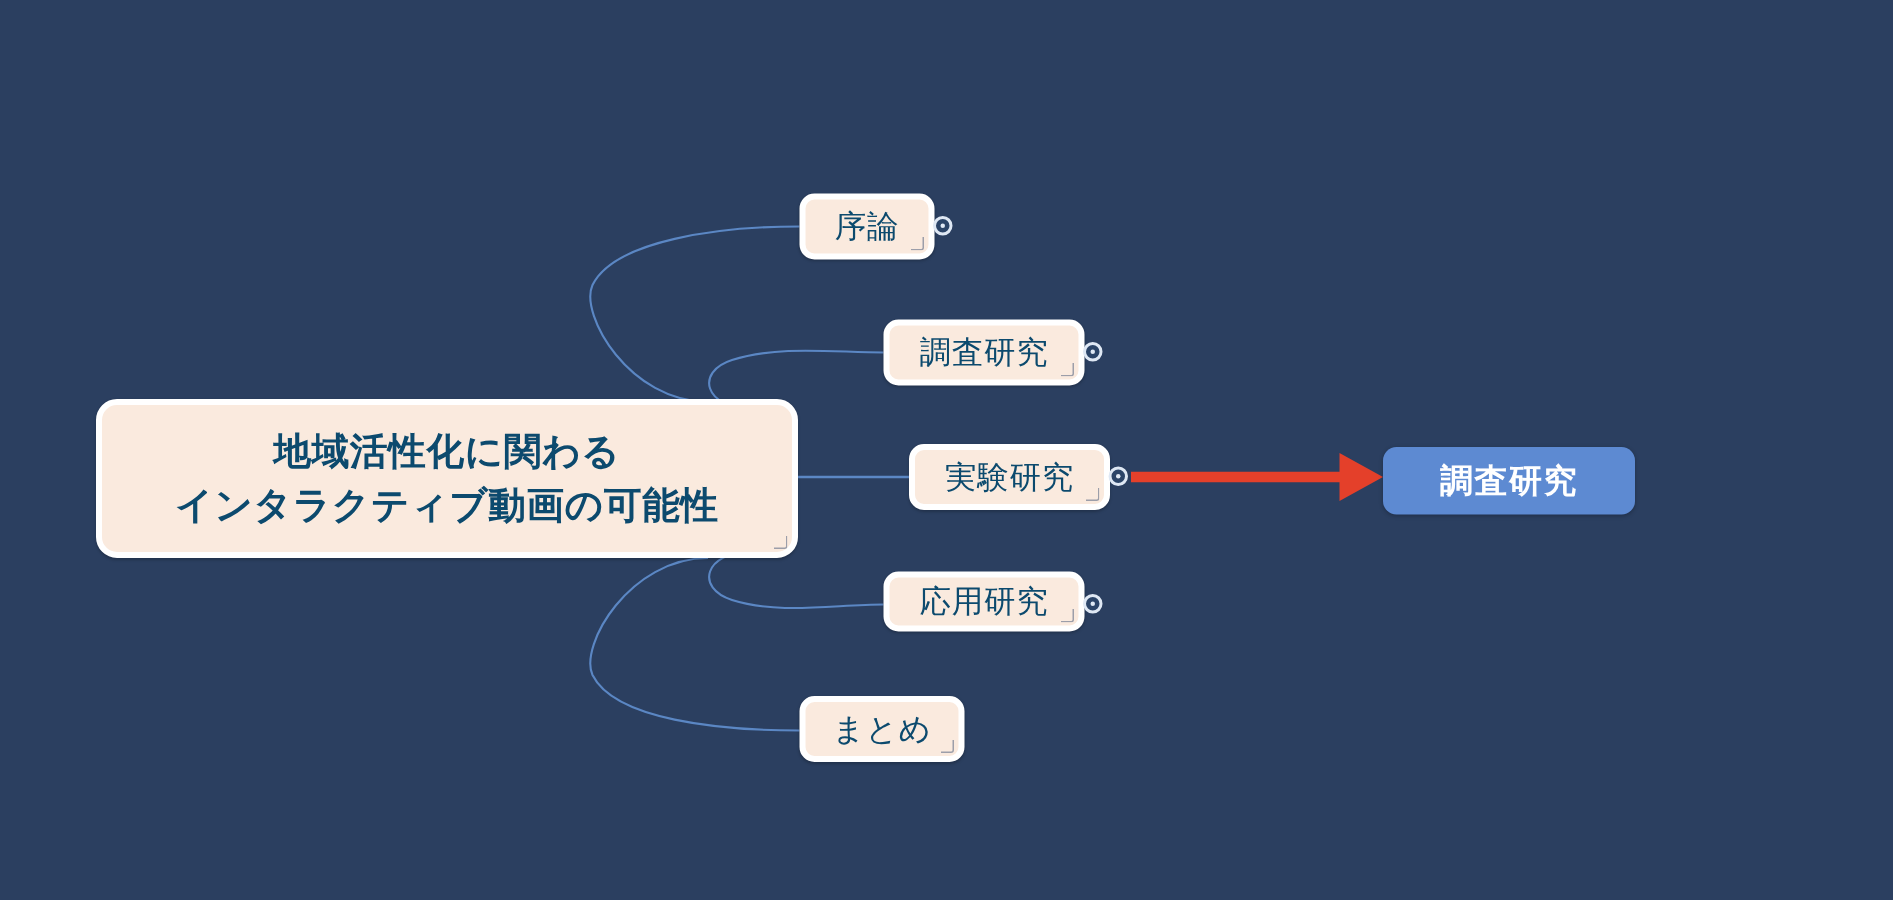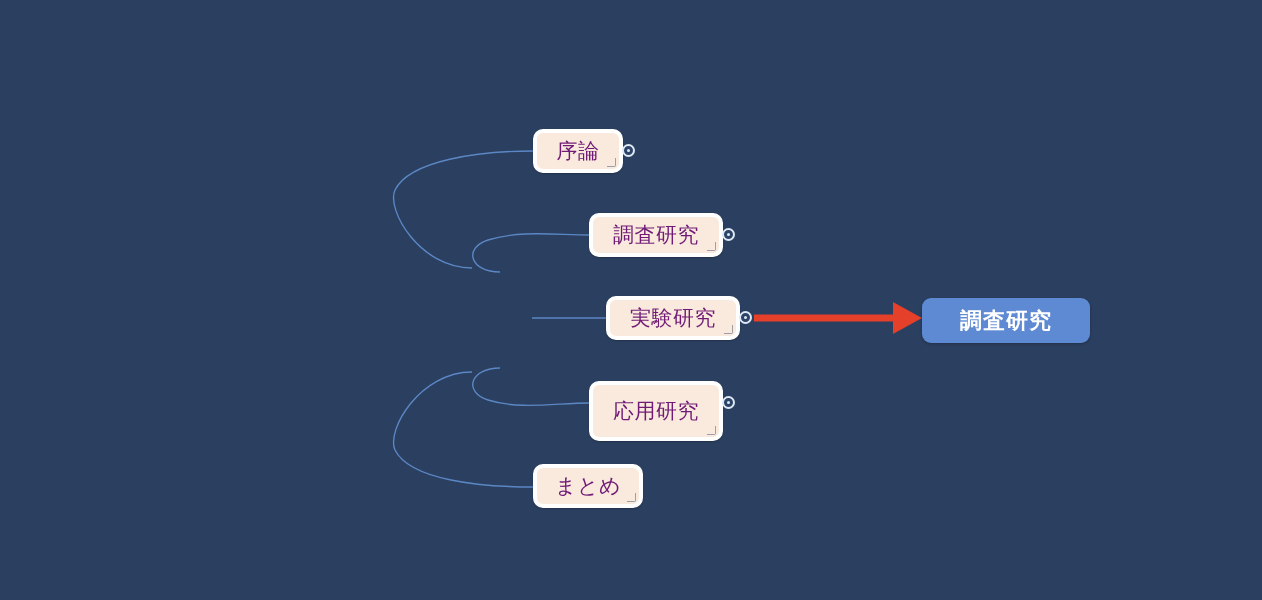--- a/index.html
+++ b/index.html
@@ -28,21 +28,21 @@
   }
   .node {
     position: absolute;
     box-sizing: border-box;
     background: #faeade;
     border: 4px solid #ffffff;
     border-radius: 10px;
     display: flex;
     align-items: center;
     justify-content: center;
-    color: #701a75;
+    color: #0c4a6e;
     text-align: center;
     line-height: 1.35;
     box-shadow: 0 1px 2px rgba(0,0,0,0.22);
   }
   .node .label {
     white-space: pre-line;
     letter-spacing: 0.5px;
   }
   
   #node-root {
@@ -56,21 +56,21 @@
   }
   #node-root .label { line-height: 1.45; }
   
   .branch {
     font-size: 21px;
     font-weight: normal;
   }
   #node-b0 { left: 533px; top: 129px; width: 90px;  height: 44px; }
   #node-b1 { left: 589px; top: 213px; width: 134px; height: 44px; }
   #node-b2 { left: 606px; top: 296px; width: 134px; height: 44px; }
-  #node-b3 { left: 589px; top: 381px; width: 134px; height: 60px; }
+  #node-b3 { left: 589px; top: 381px; width: 134px; height: 40px; }
   #node-b4 { left: 533px; top: 464px; width: 110px; height: 44px; }
 
   
   .resize-handle {
     position: absolute;
     right: 3px;
     bottom: 2px;
     width: 8px;
     height: 8px;
     border-right: 1.5px solid rgba(43,68,104,0.45);
@@ -134,20 +134,25 @@
     <path d="M 532 318 L 606 318" fill="none" stroke="#5b87c4" stroke-width="1.6"></path>
     <path d="M 500 368 C 470 368 463 392 488 400 C 520 410 556 403 589 403" fill="none" stroke="#5b87c4" stroke-width="1.4"></path>
     <path d="M 472 372 C 420 372 386 430 395 450 C 410 480 480 487 533 487" fill="none" stroke="#5b87c4" stroke-width="1.4"></path>
 
     <g>
       <line x1="754" y1="318" x2="895" y2="318" stroke="#e4402a" stroke-width="7"></line>
       <polygon points="893,302 922,318 893,334" fill="#e4402a"></polygon>
     </g>
   </svg>
 
+  <div class="node" id="node-root">
+    <span class="label">地域活性化に関わる
+インタラクティブ動画の可能性</span>
+    <span class="resize-handle"></span>
+  </div>
 
   <div class="node branch" id="node-b0">
     <span class="label">序論</span>
     <span class="resize-handle"></span>
   </div>
   <div class="node branch" id="node-b2">
     <span class="label">実験研究</span>
     <span class="resize-handle"></span>
   </div>
   <div class="node branch" id="node-b1">

